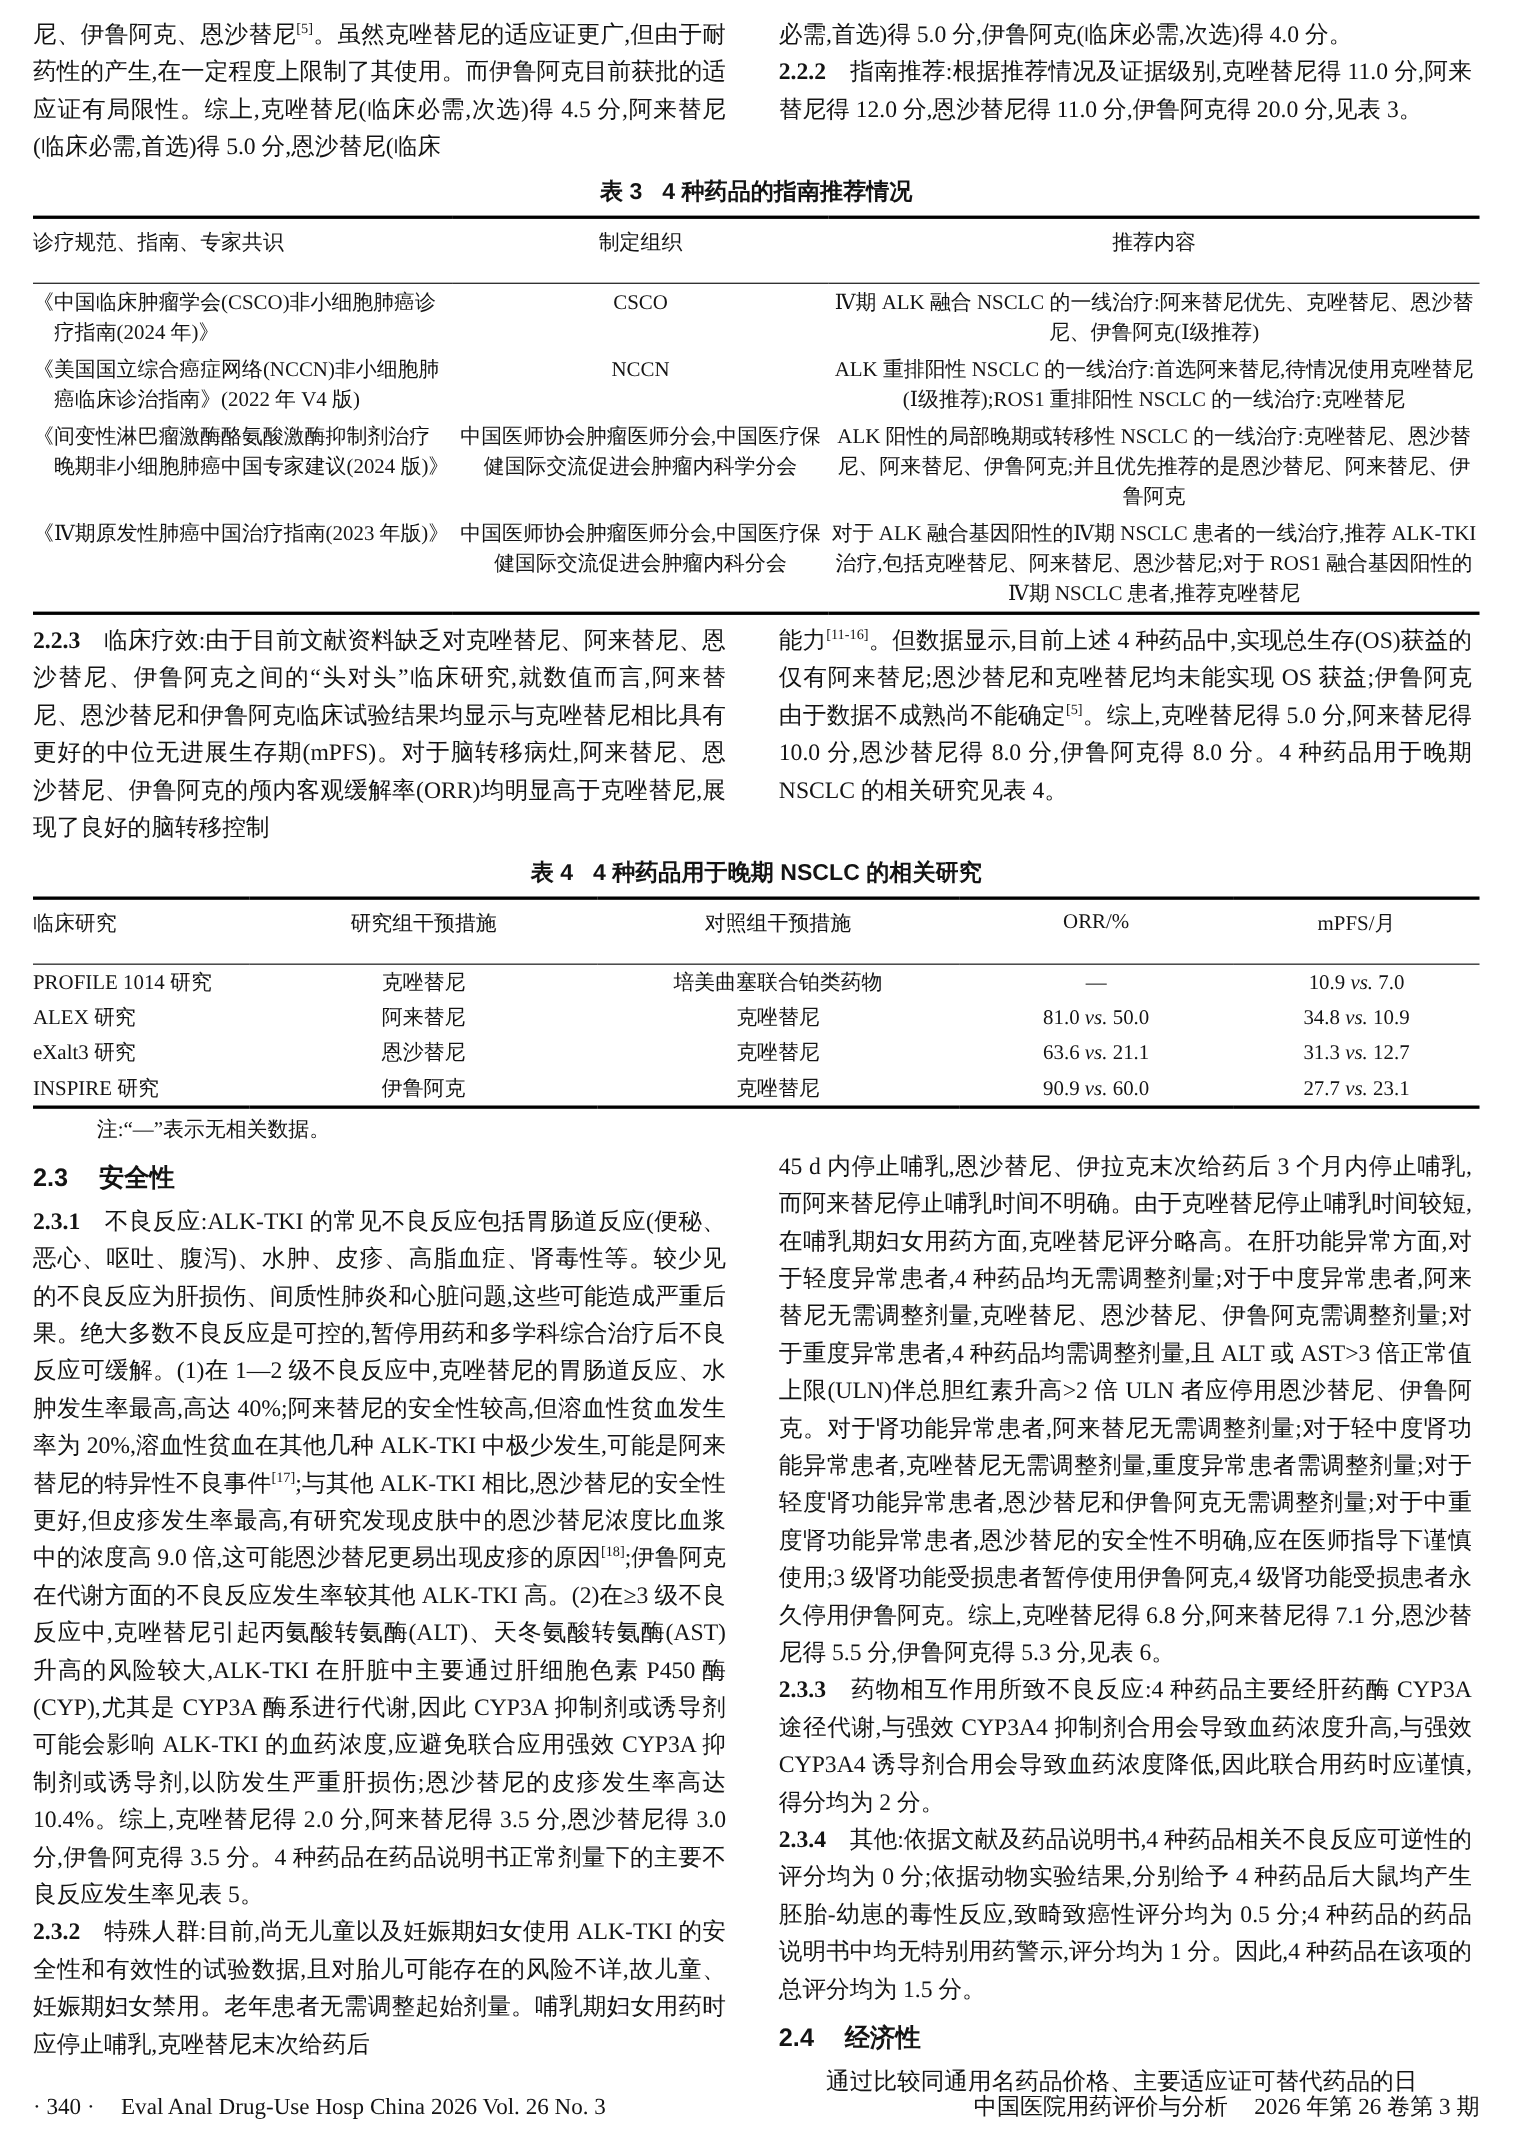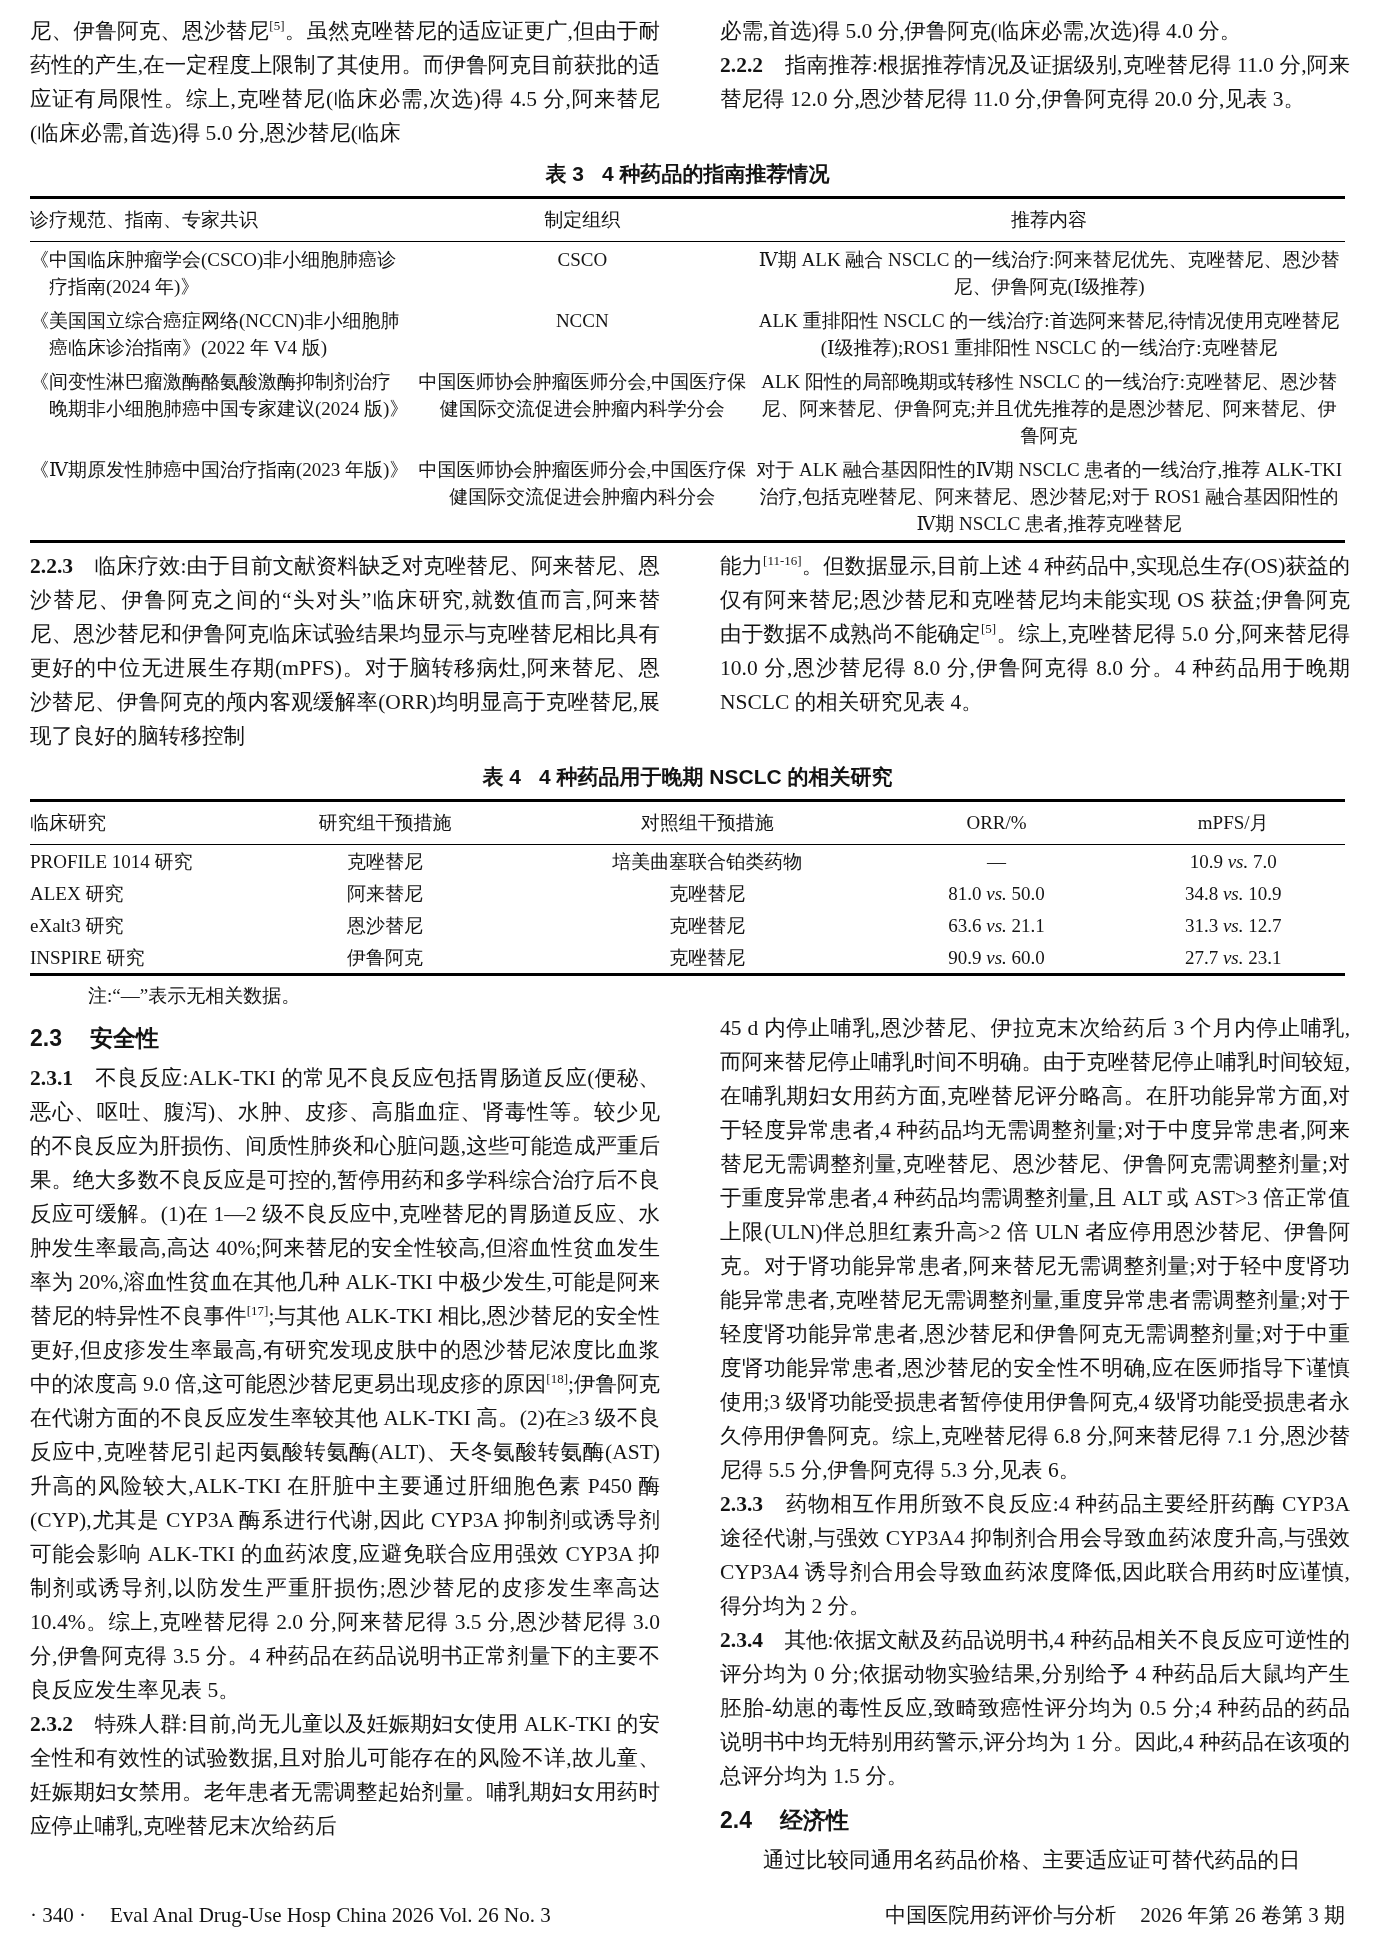--- a/index.html
+++ b/index.html
@@ -1,33 +1,33 @@
 <!DOCTYPE html>
 <html lang="zh"><head>
 <meta charset="utf-8">
 <style>
   html,body{margin:0;padding:0;}
   body{
     width:1375px;height:1940px;position:relative;background:#ffffff;color:#141414;
     font-family:"Liberation Serif","DejaVu Serif",serif;overflow:hidden;
   }
   .page{position:absolute;left:0;top:0;right:0;padding:14px 30px 0;box-sizing:border-box;}
-  .two-col{display:flex;gap:60px;}
+  .two-col{display:flex;gap:48px;}
   .col{width:630px;flex:0 0 630px;}
   p.body{margin:0;font-size:21.5px;line-height:34px;text-align:justify;text-justify:inter-character;}
   p.indent{text-indent:2em;}
   sup{font-size:13px;vertical-align:super;line-height:0;}
   i{font-style:italic;}
   b{font-weight:bold;}
   .heading{font-family:"Liberation Sans","DejaVu Sans",sans-serif;font-weight:bold;font-size:23px;line-height:30px;margin:12px 0 8px;}
   .heading .hlabel{margin-left:28px;}
   .tbl-title{text-align:center;font-family:"Liberation Sans","DejaVu Sans",sans-serif;font-weight:bold;font-size:21px;margin:10px 0 8px;}
   .tbl-title .tt-label{margin-right:18px;}
   table.tbl{width:100%;border-collapse:collapse;border-top:3px solid #000;border-bottom:3px solid #000;font-size:19px;}
-  table.tbl th{font-weight:normal;border-bottom:1.5px solid #000;padding:8px 0 8px;text-align:center;}
+  table.tbl th{font-weight:normal;border-bottom:1.5px solid #000;padding:8px 0 24px;text-align:center;}
   table.tbl th.al{text-align:left;}
   table.tbl td{vertical-align:top;text-align:center;line-height:27px;padding:4px 2px 3px;}
   table.tbl td.al{text-align:left;padding-left:1em;text-indent:-1em;}
   table.tbl4 td{line-height:27px;padding:3px 2px 2px;}
   .note{font-size:19px;line-height:26px;margin:7px 0 0 58px;}
   .mid{margin-top:6px;}
   .bottom{margin-top:2px;}
   .footer{position:absolute;left:30px;right:30px;bottom:12px;display:flex;justify-content:space-between;font-size:21px;line-height:26px;}
   .fgap{margin-left:24px;}
 </style>

